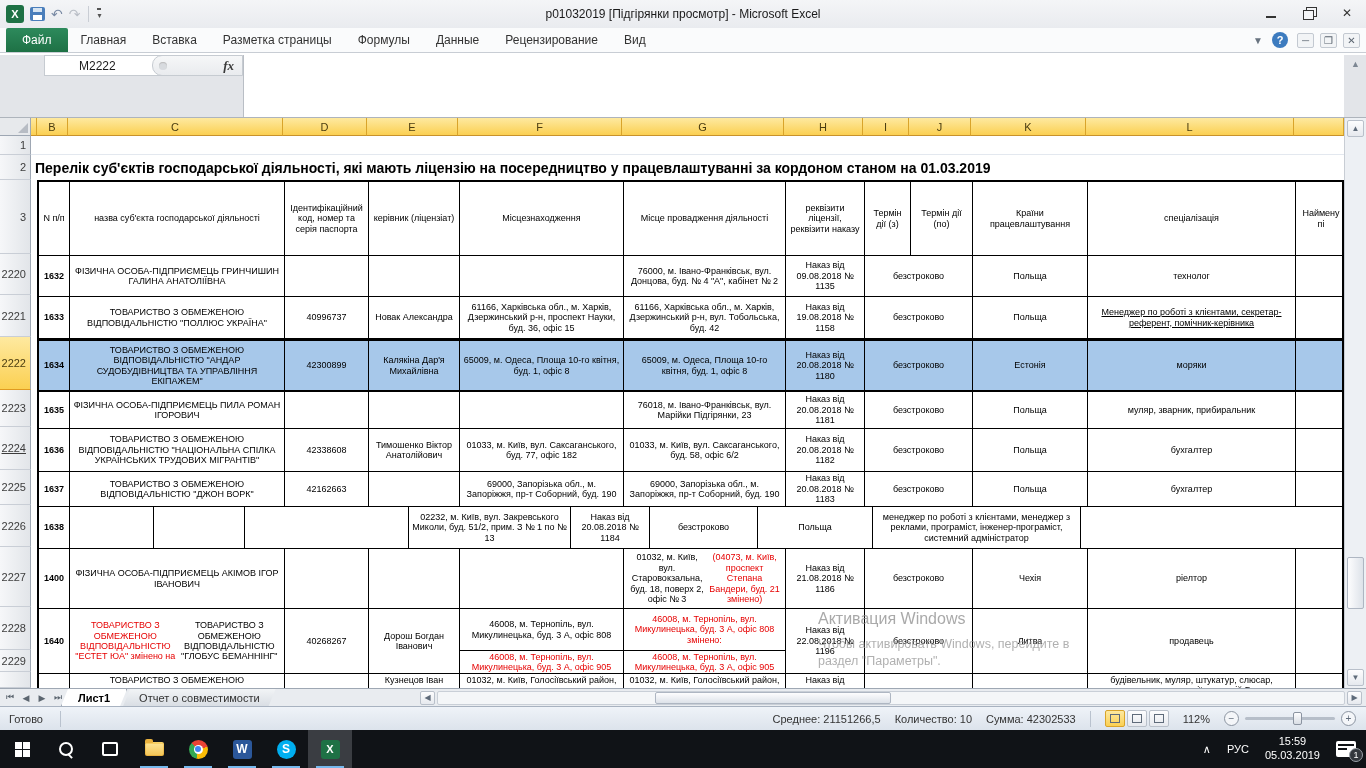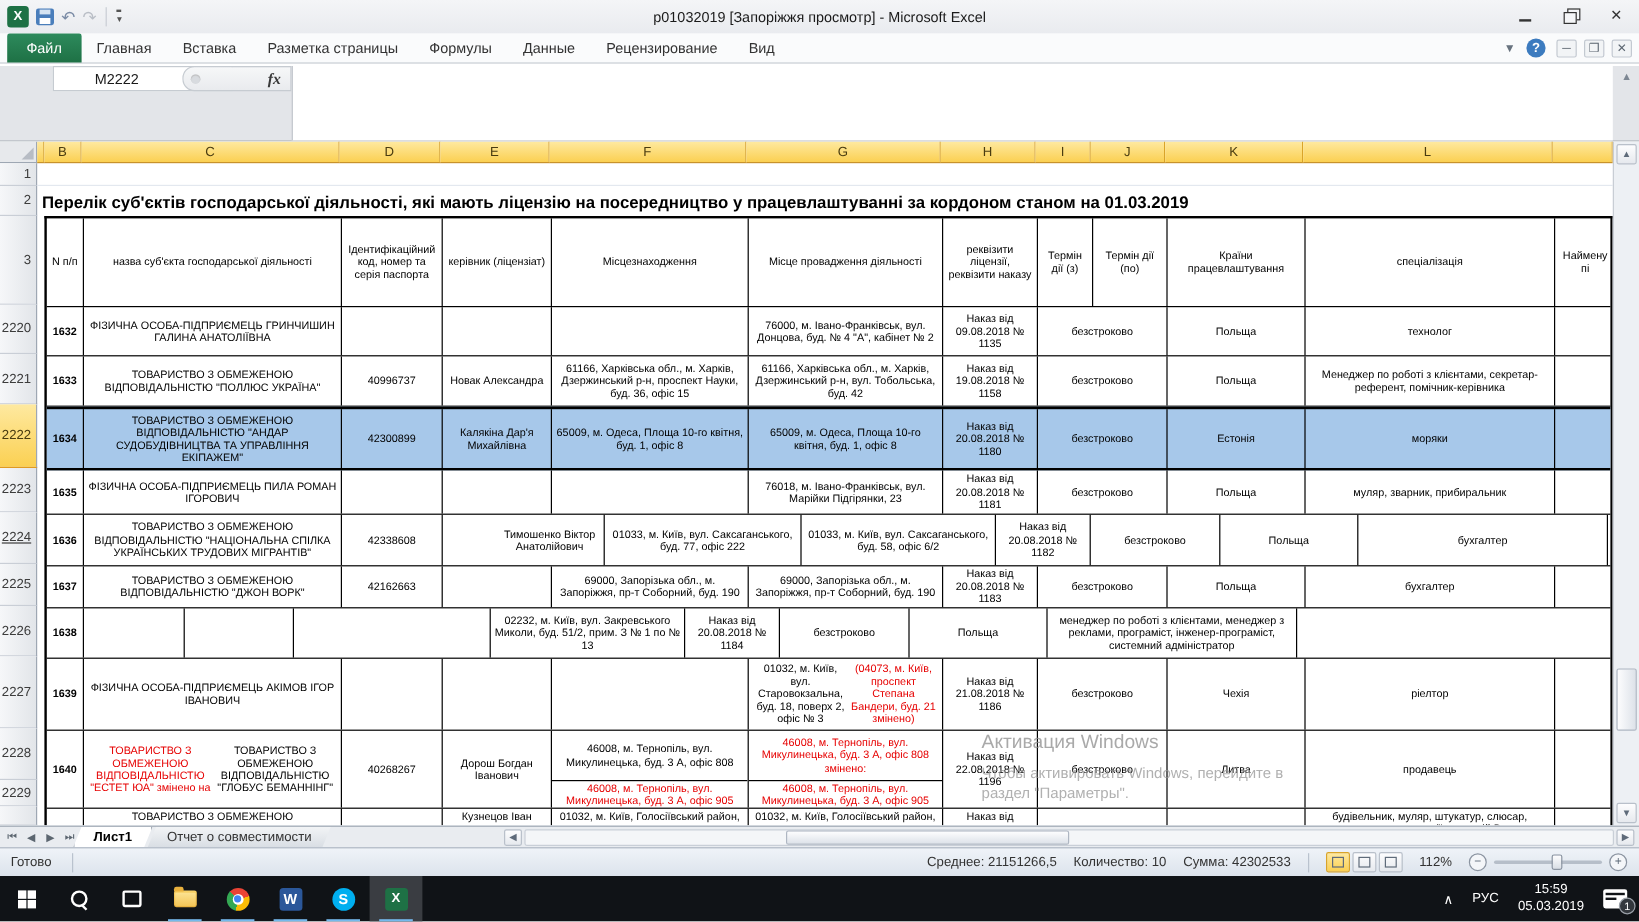--- a/index.html
+++ b/index.html
@@ -198,21 +198,21 @@
 
   <div class="titlebar">
     <div class="qat">
       <div class="xl-logo">X</div>
       <div class="ic-save"></div>
       <div class="ic-undo">↶</div>
       <div class="ic-redo">↷</div>
       <div class="qat-sep"></div>
       <div class="qat-dd">▾</div>
     </div>
-    <div class="tb-title">p01032019  [Запоріжжя просмотр]  -  Microsoft Excel</div>
+    <div class="tb-title">p01032019  [Підгірянки просмотр]  -  Microsoft Excel</div>
     <div class="win-controls">
       <div class="wc wc-min"></div>
       <div class="wc wc-rest"></div>
       <div class="wc">✕</div>
     </div>
   </div>
 
   <div class="ribbon">
     <div class="rtab-file">Файл</div>
     <div id="ribbonTabs" style="display:flex;">
@@ -316,21 +316,21 @@
           <div class="trow" style="height: 42px;">
             <div class="c bold" style="width: 31px;">1633</div>
             <div class="c" style="width: 215px;">ТОВАРИСТВО З ОБМЕЖЕНОЮ ВІДПОВІДАЛЬНІСТЮ "ПОЛЛЮС УКРАЇНА"</div>
             <div class="c" style="width: 84px;">40996737</div>
             <div class="c" style="width: 91px;">Новак Александра</div>
             <div class="c" style="width: 164px;">61166, Харківська обл., м. Харків, Дзержинський р-н, проспект Науки, буд. 36, офіс 15</div>
             <div class="c" style="width: 162px;">61166, Харківська обл., м. Харків, Дзержинський р-н, вул. Тобольська, буд. 42</div>
             <div class="c" style="width: 79px;">Наказ від 19.08.2018 № 1158</div>
             <div class="c" style="width: 108px;">безстроково</div>
             <div class="c" style="width: 115px;">Польща</div>
-            <div class="c" style="width: 208px;">Менеджер по роботі з клієнтами, секретар-референт, помічник-керівника</div>
+            <div class="c" style="width: 208px; text-decoration: underline;">Менеджер по роботі з клієнтами, секретар-референт, помічник-керівника</div>
             <div class="c" style="width: 50px;"></div>
           </div>
           <div class="trow selrow" style="height: 53px;">
             <div class="c bold" style="width: 31px;">1634</div>
             <div class="c" style="width: 215px;">ТОВАРИСТВО З ОБМЕЖЕНОЮ ВІДПОВІДАЛЬНІСТЮ "АНДАР СУДОБУДІВНИЦТВА ТА УПРАВЛІННЯ ЕКІПАЖЕМ"</div>
             <div class="c" style="width: 84px;">42300899</div>
             <div class="c" style="width: 91px;">Калякіна Дар'я Михайлівна</div>
             <div class="c" style="width: 164px;">65009, м. Одеса, Площа 10-го квітня, буд. 1, офіс 8</div>
             <div class="c" style="width: 162px;">65009, м. Одеса, Площа 10-го квітня, буд. 1, офіс 8</div>
             <div class="c" style="width: 79px;">Наказ від 20.08.2018 № 1180</div>
@@ -349,22 +349,22 @@
             <div class="c" style="width: 79px;">Наказ від 20.08.2018 № 1181</div>
             <div class="c" style="width: 108px;">безстроково</div>
             <div class="c" style="width: 115px;">Польща</div>
             <div class="c" style="width: 208px;">муляр, зварник, прибиральник</div>
             <div class="c" style="width: 50px;"></div>
           </div>
           <div class="trow" style="height: 43px;">
             <div class="c bold" style="width: 31px;">1636</div>
             <div class="c" style="width: 215px;">ТОВАРИСТВО З ОБМЕЖЕНОЮ ВІДПОВІДАЛЬНІСТЮ "НАЦІОНАЛЬНА СПІЛКА УКРАЇНСЬКИХ ТРУДОВИХ МІГРАНТІВ"</div>
             <div class="c" style="width: 84px;">42338608</div>
-            <div class="c" style="width: 91px; margin-left: 44px;">Тимошенко Віктор Анатолійович</div>
-            <div class="c" style="width: 164px;">01033, м. Київ, вул. Саксаганського, буд. 77, офіс 222</div>
+            <div class="c" style="width: 91px;">Тимошенко Віктор Анатолійович</div>
+            <div class="c" style="width: 164px;">01033, м. Київ, вул. Саксаганського, буд. 77, офіс 182</div>
             <div class="c" style="width: 162px;">01033, м. Київ, вул. Саксаганського, буд. 58, офіс 6/2</div>
             <div class="c" style="width: 79px;">Наказ від 20.08.2018 № 1182</div>
             <div class="c" style="width: 108px;">безстроково</div>
             <div class="c" style="width: 115px;">Польща</div>
             <div class="c" style="width: 208px;">бухгалтер</div>
             <div class="c" style="width: 50px;"></div>
           </div>
           <div class="trow" style="height: 35px;">
             <div class="c bold" style="width: 31px;">1637</div>
             <div class="c" style="width: 215px;">ТОВАРИСТВО З ОБМЕЖЕНОЮ ВІДПОВІДАЛЬНІСТЮ "ДЖОН ВОРК"</div>
@@ -384,21 +384,21 @@
             <div class="c" style="width: 91px;"></div>
             <div class="c" style="width: 164px;"></div>
             <div class="c" style="width: 162px;">02232, м. Київ, вул. Закревського Миколи, буд. 51/2, прим. З № 1 по № 13</div>
             <div class="c" style="width: 79px;">Наказ від 20.08.2018 № 1184</div>
             <div class="c" style="width: 108px;">безстроково</div>
             <div class="c" style="width: 115px;">Польща</div>
             <div class="c" style="width: 208px;">менеджер по роботі з клієнтами, менеджер з реклами, програміст, інженер-програміст, системний адміністратор</div>
             <div class="c" style="width: 50px;"></div>
           </div>
           <div class="trow" style="height: 60px;">
-            <div class="c bold" style="width: 31px;">1639</div>
+            <div class="c bold" style="width: 31px;">1400</div>
             <div class="c" style="width: 215px;">ФІЗИЧНА ОСОБА-ПІДПРИЄМЕЦЬ АКІМОВ ІГОР ІВАНОВИЧ</div>
             <div class="c" style="width: 84px;"></div>
             <div class="c" style="width: 91px;"></div>
             <div class="c" style="width: 164px;"></div>
             <div class="c" style="width: 162px;">
               <span>01032, м. Київ, вул. Старовокзальна, буд. 18, поверх 2, офіс № 3 </span>
               <span class="red">(04073, м. Київ, проспект Степана Бандери, буд. 21 змінено)</span>
             </div>
             <div class="c" style="width: 79px;">Наказ від 21.08.2018 № 1186</div>
             <div class="c" style="width: 108px;">безстроково</div>

